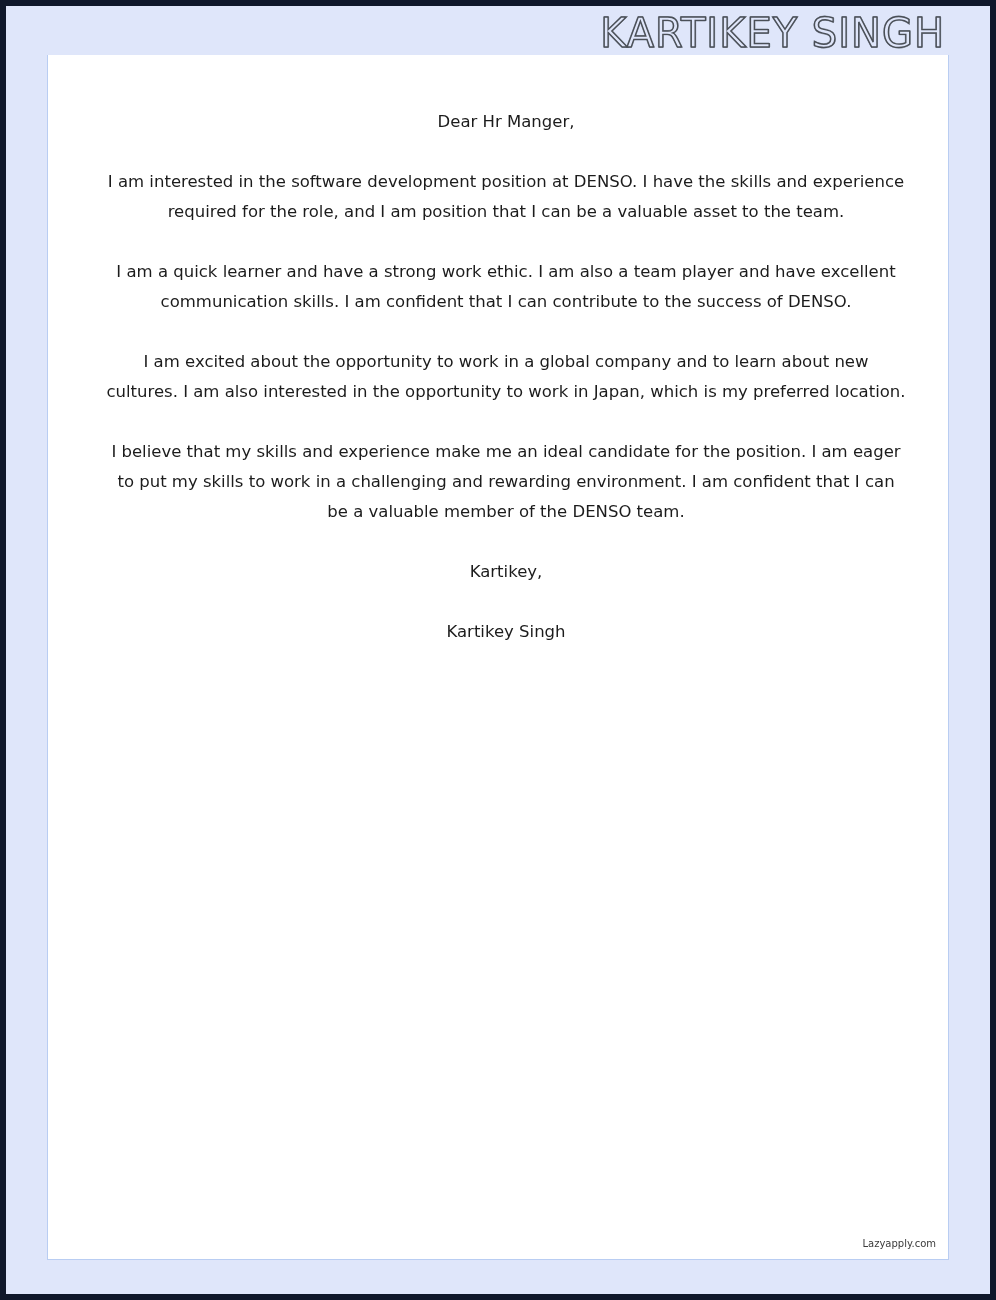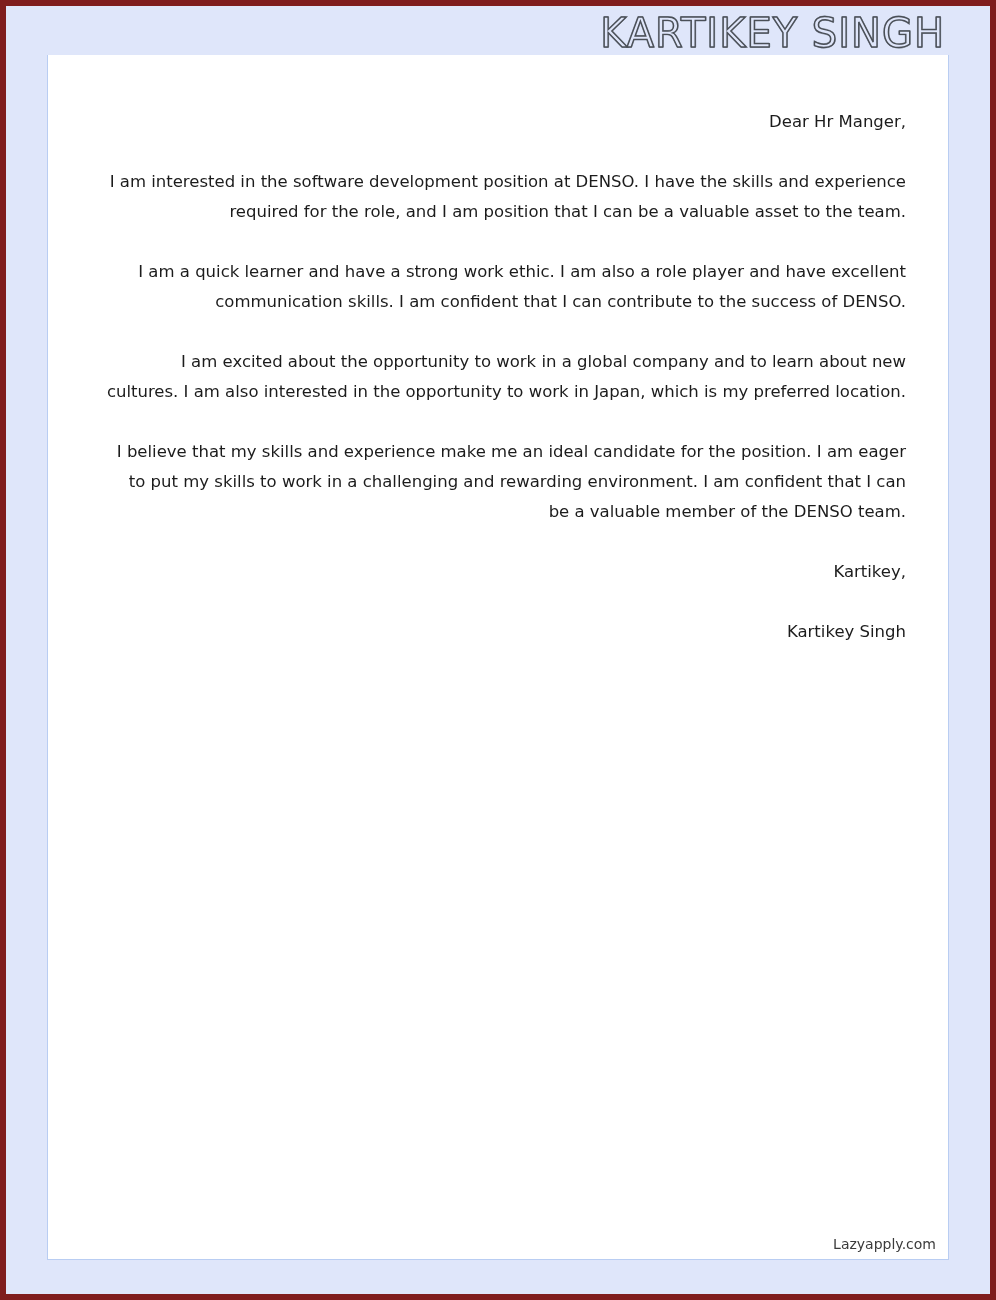--- a/index.html
+++ b/index.html
@@ -14,21 +14,21 @@
     overflow: hidden;
   }
 
   
   .doc-frame {
     position: absolute;
     left: 0;
     top: 0;
     width: 996px;
     height: 1300px;
-    background: #7f1d1d;
+    background: #0f172a;
     box-sizing: border-box;
     padding: 6px 6px 6px 6px;
   }
   .mat {
     position: relative;
     width: 100%;
     height: 100%;
     background: #dfe6fa;
     box-sizing: border-box;
   }
@@ -88,40 +88,40 @@
     left: 58px;
     top: 52px;
     width: 800px;
   }
   .letter-line {
     font-family: "DejaVu Sans", sans-serif;
     font-size: 16.5px;
     line-height: 30px;
     color: #1c1c1c;
     margin: 0 0 30px 0;
-    text-align: right;
+    text-align: center;
   }
   .letter-line.sig-name {
     margin-bottom: 10px;
   }
   .letter-date {
     font-family: "DejaVu Sans", sans-serif;
     font-size: 16.5px;
     line-height: 30px;
     color: #2b87e3;
     margin: 0;
   }
 
   
   .page-footer {
     position: absolute;
     right: 12px;
     bottom: 6px;
     font-family: "DejaVu Sans", sans-serif;
-    font-size: 14px;
+    font-size: 10px;
     line-height: 18px;
     color: #3b3b3b;
     text-align: center;
     margin-top: 26px;
   }
 </style>
 </head>
 <body>
 
 <div class="doc-frame">
@@ -134,21 +134,21 @@
     <div class="page-rule"></div>
 
     <div class="page-sheet">
 
       <div class="letter-body">
 
         <p class="letter-line">Dear Hr Manger,</p>
 
         <p class="letter-line">I am interested in the software development position at DENSO. I have the skills and experience required for the role, and I am position that I can be a valuable asset to the team.</p>
 
-        <p class="letter-line">I am a quick learner and have a strong work ethic. I am also a role player and have excellent communication skills. I am confident that I can contribute to the success of DENSO.</p>
+        <p class="letter-line">I am a quick learner and have a strong work ethic. I am also a team player and have excellent communication skills. I am confident that I can contribute to the success of DENSO.</p>
 
         <p class="letter-line">I am excited about the opportunity to work in a global company and to learn about new cultures. I am also interested in the opportunity to work in Japan, which is my preferred location.</p>
 
         <p class="letter-line">I believe that my skills and experience make me an ideal candidate for the position. I am eager to put my skills to work in a challenging and rewarding environment. I am confident that I can be a valuable member of the DENSO team.</p>
 
 
         <p class="letter-line">Kartikey,</p>
 
         <p class="letter-line sig-name">Kartikey Singh</p>
 

